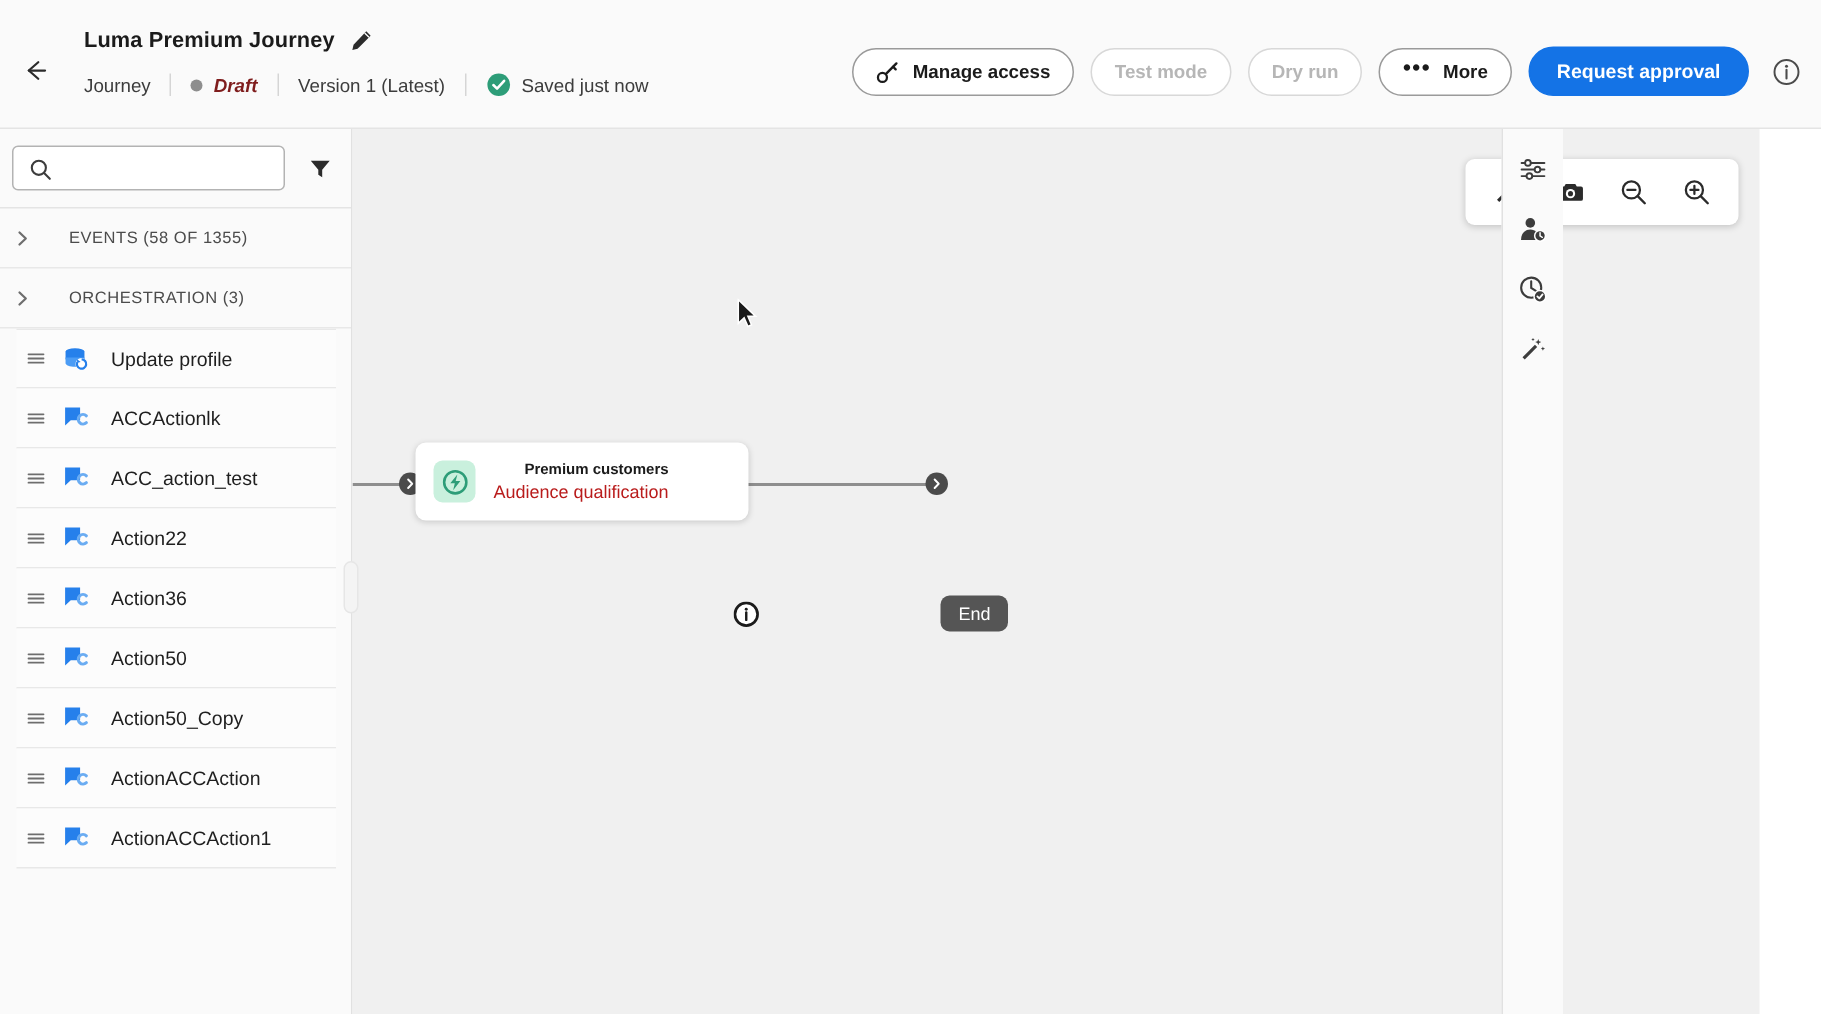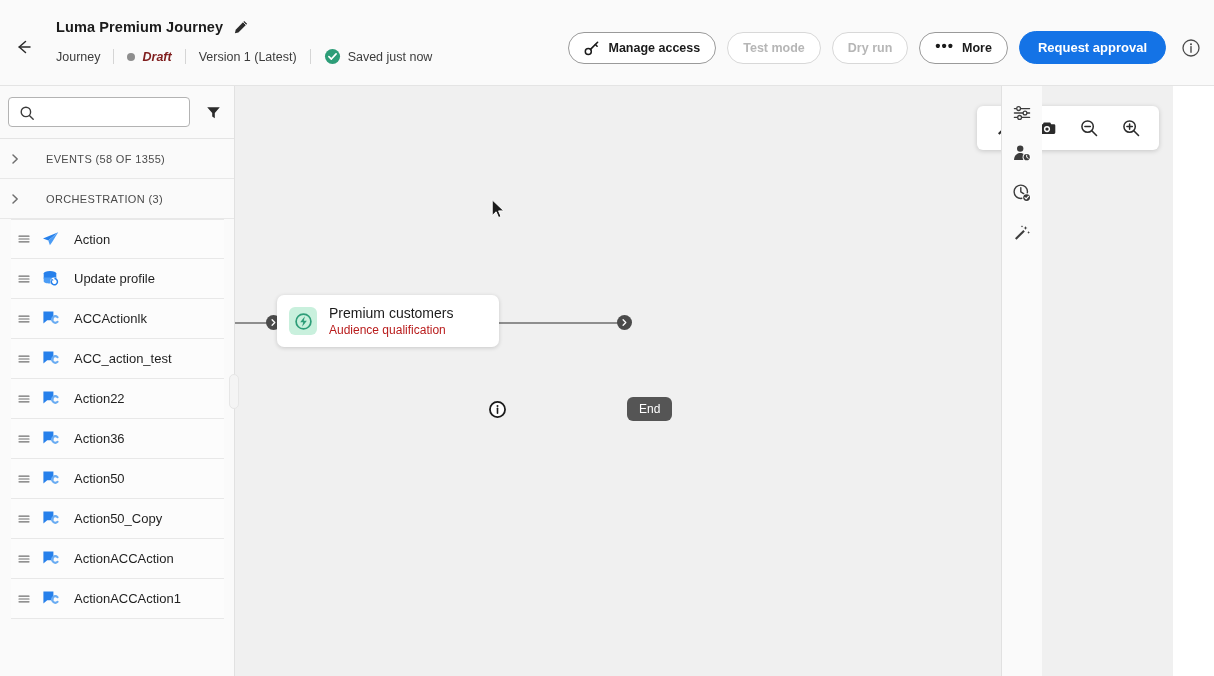--- a/index.html
+++ b/index.html
@@ -138,21 +138,21 @@
     position: absolute; left: 42px; top: 209px; width: 222px; height: 52px;
     background: #ffffff; border-radius: 7px;
     box-shadow: 0 1px 4px rgba(0,0,0,.17);
     display: flex; align-items: center; padding: 0 12px; gap: 12px; cursor: pointer;
   }
   .node-ic {
     width: 28px; height: 28px; border-radius: 6px; background: #c9f0dd;
     display: flex; align-items: center; justify-content: center; flex: 0 0 auto;
   }
   .node-txt { display: flex; flex-direction: column; gap: 2px; }
-  .node-title { font-size: 14px; font-weight: normal; color: #1b1b1b; }
+  .node-title { font-size: 10px; font-weight: bold; color: #1b1b1b; text-align: right; }
   .node-sub { font-size: 12px; color: #b91c1c; }
 
   .badge-info {
     position: absolute; left: 254px; top: 315px; width: 17px; height: 17px; cursor: pointer;
   }
   .end-node {
     position: absolute; left: 392px; top: 311px; height: 24px;
     background: #555555; border-radius: 6px; color: #ffffff;
     display: flex; align-items: center; padding: 0 12px 0 12px;
     font-size: 12px; cursor: pointer;
@@ -281,34 +281,20 @@
         <svg width="12" height="12" viewBox="0 0 12 12">
             <path d="M4 2 L8.2 6 L4 10" fill="none" stroke="#6e6e6e" stroke-width="1.5" stroke-linecap="round" stroke-linejoin="round"></path>
           </svg>
       </span>
       <span>ORCHESTRATION (3)</span>
     </div>
 
 
     <div class="list">
 
-      <div class="list-item">
-        <span class="drag-handle">
-          <svg width="14" height="14" viewBox="0 0 14 14">
-              <path d="M2 4.2 H12 M2 7 H12 M2 9.8 H12" stroke="#6e6e6e" stroke-width="1.2" stroke-linecap="round"></path>
-            </svg>
-        </span>
-        <span class="item-ic">
-          <svg width="19" height="19" viewBox="0 0 19 19">
-            <path d="M17.2 2.2 L2.0 8.4 L7.3 10.4 Z" fill="#2680EB"></path>
-            <path d="M17.2 2.2 L7.3 10.4 L8.9 15.2 L11.2 11.9 Z" fill="#4B9CF5"></path>
-          </svg>
-        </span>
-        <span class="item-label">Action</span>
-      </div>
 
       <div class="list-item">
         <span class="drag-handle">
           <svg width="14" height="14" viewBox="0 0 14 14">
               <path d="M2 4.2 H12 M2 7 H12 M2 9.8 H12" stroke="#6e6e6e" stroke-width="1.2" stroke-linecap="round"></path>
             </svg>
         </span>
         <span class="item-ic">
           <svg width="19" height="19" viewBox="0 0 19 19">
             <ellipse cx="9" cy="4.4" rx="6.3" ry="2.3" fill="#2680EB"></ellipse>

